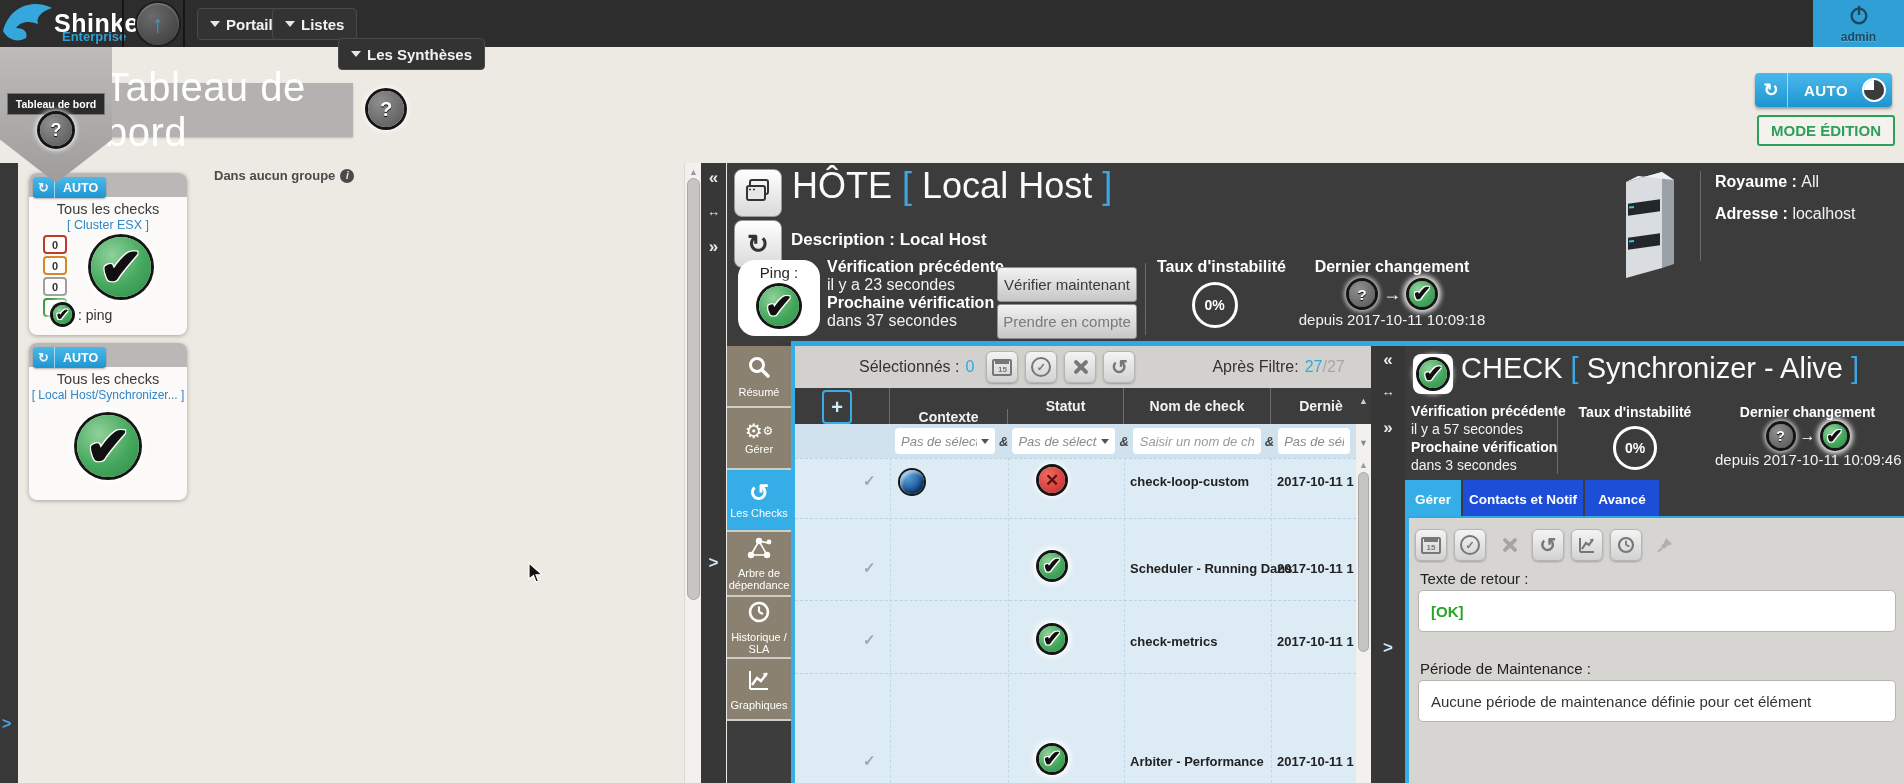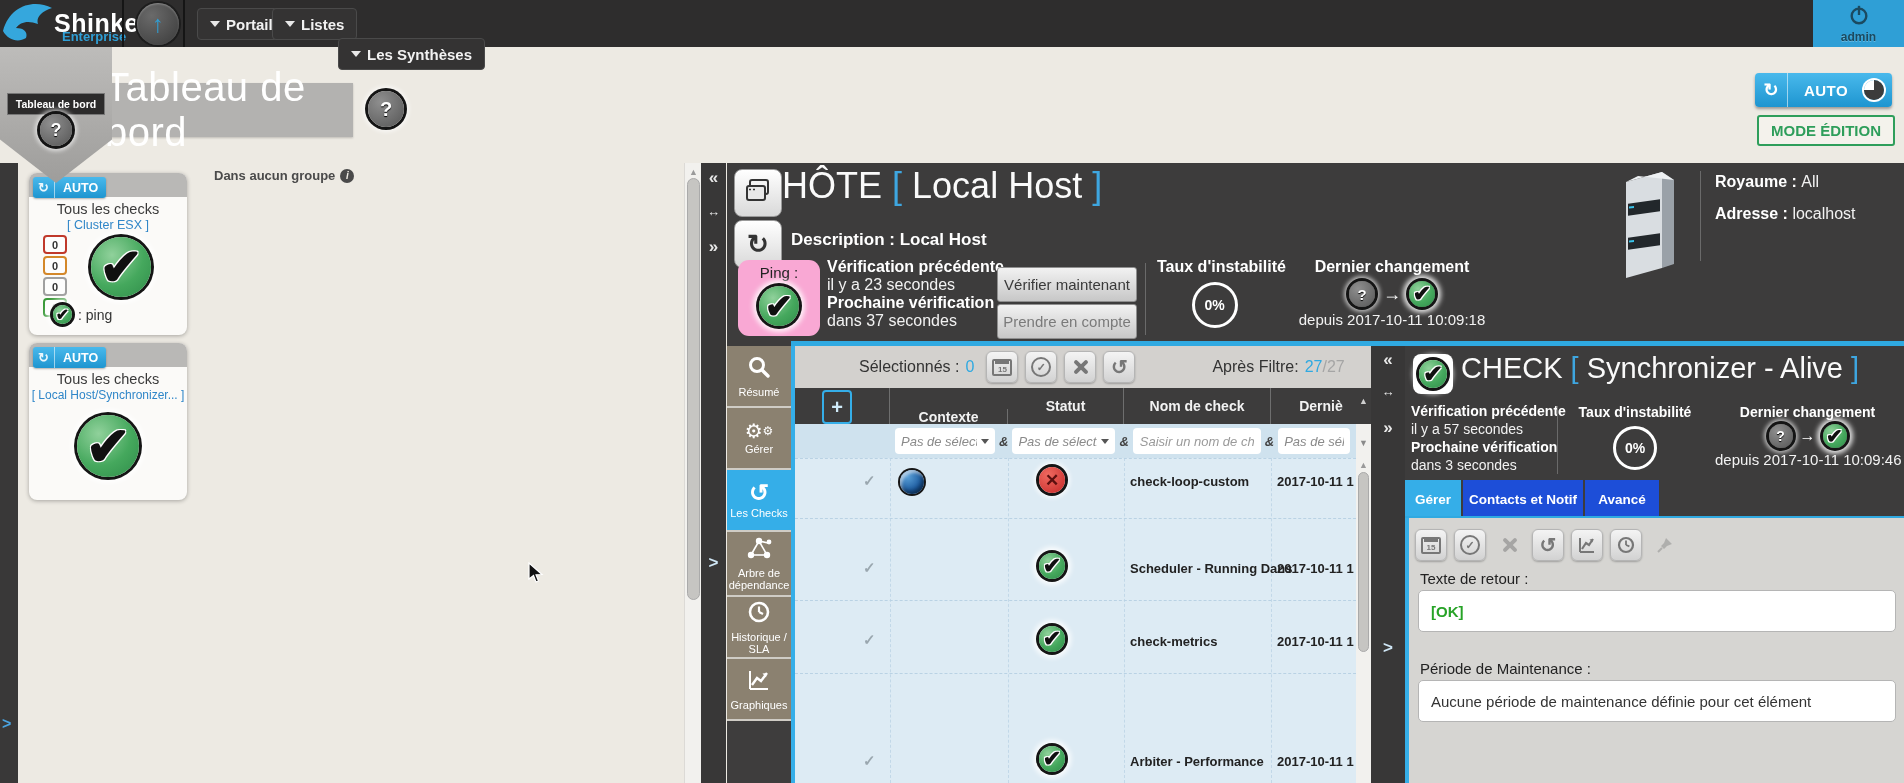--- a/index.html
+++ b/index.html
@@ -77,30 +77,30 @@
   .sarrow{position:absolute;left:0;right:0;text-align:center;color:#9a9a9a;font-size:9px;cursor:pointer;}
 
   
   .midstrip{position:absolute;top:163px;width:25px;height:620px;background:#383737;z-index:12;}
   .stripico{position:absolute;color:#e8e8e8;font-weight:bold;cursor:pointer;text-align:center;width:100%;}
 
   
   .hostpanel{position:absolute;left:727px;top:163px;width:1177px;height:183px;background:#3d3c3c;}
   .sqbtn{position:absolute;width:46px;height:46px;border-radius:8px;background:linear-gradient(#ffffff,#d9d9d9);
          border:1px solid #9a9a9a;display:flex;align-items:center;justify-content:center;cursor:pointer;color:#333;}
-  .htitle{position:absolute;left:55px;top:2px;color:#fafafa;font-size:36px;white-space:nowrap;}
+  .htitle{position:absolute;left:65px;top:2px;color:#fafafa;font-size:36px;white-space:nowrap;}
   .htitle .br{color:#3ea6e0;}
   .hdesc{position:absolute;left:64px;top:67px;color:#fff;font-size:17px;font-weight:bold;}
   .hlabel{color:#fff;font-size:16px;font-weight:bold;white-space:nowrap;}
   .hvalue{color:#f2f2f2;font-size:16px;font-weight:normal;white-space:nowrap;}
   .graybtn{position:absolute;width:138px;height:33px;border-radius:3px;background:linear-gradient(#f2f2f2,#c7c7c7);
            border:1px solid #8f8f8f;font-size:15px;display:flex;align-items:center;justify-content:center;cursor:pointer;}
   .vdiv{position:absolute;width:1px;background:#6a6a6a;}
   .pctcircle{display:flex;align-items:center;justify-content:center;border-radius:50%;border:3px solid #fff;color:#fff;font-weight:bold;}
-  .pingcard{position:absolute;left:11px;top:97px;width:82px;height:76px;background:#f9a8d4;border-radius:11px;
+  .pingcard{position:absolute;left:11px;top:97px;width:82px;height:76px;background:#ffffff;border-radius:17px;
             display:flex;flex-direction:column;align-items:center;padding-top:4px;box-sizing:border-box;}
   .pingcard .pl{font-size:15px;color:#222;}
   .bluebar{position:absolute;left:791px;top:341px;width:1113px;height:5px;background:#2fa9e1;z-index:5;}
 
   
   .tabscol{position:absolute;left:727px;top:346px;width:64px;height:437px;background:#3e3d3d;}
   .stab{width:64px;display:flex;flex-direction:column;align-items:center;justify-content:center;gap:3px;
         background:#8b8170;border-bottom:2px solid #cfccc5;cursor:pointer;box-sizing:border-box;padding:4px 2px;}
   .stab .tl{color:#fff;font-size:11px;text-align:center;line-height:12px;}
   .stab.active{background:#35aee8;}

